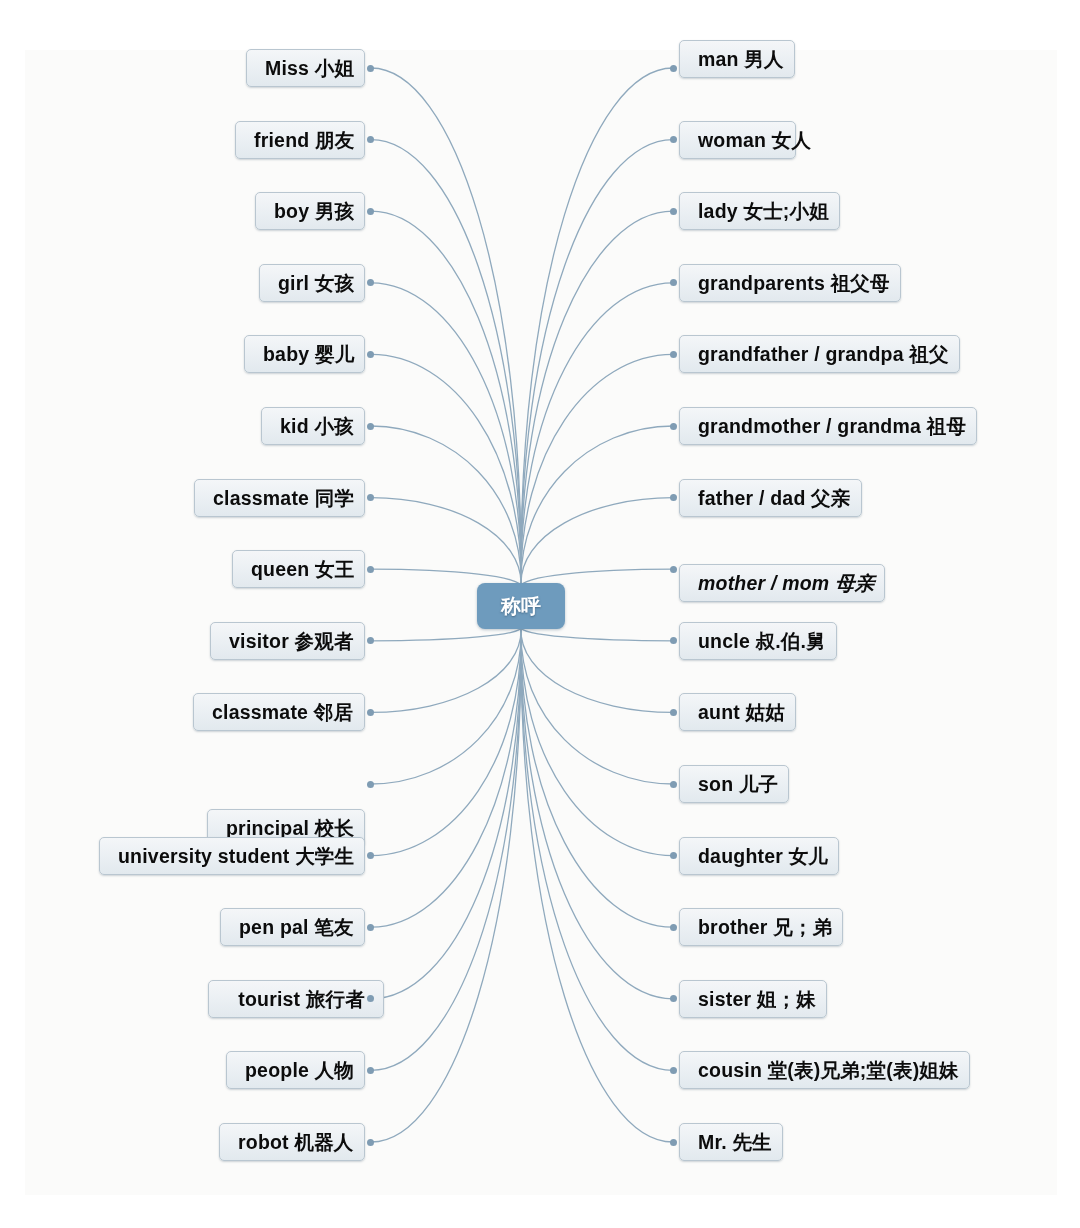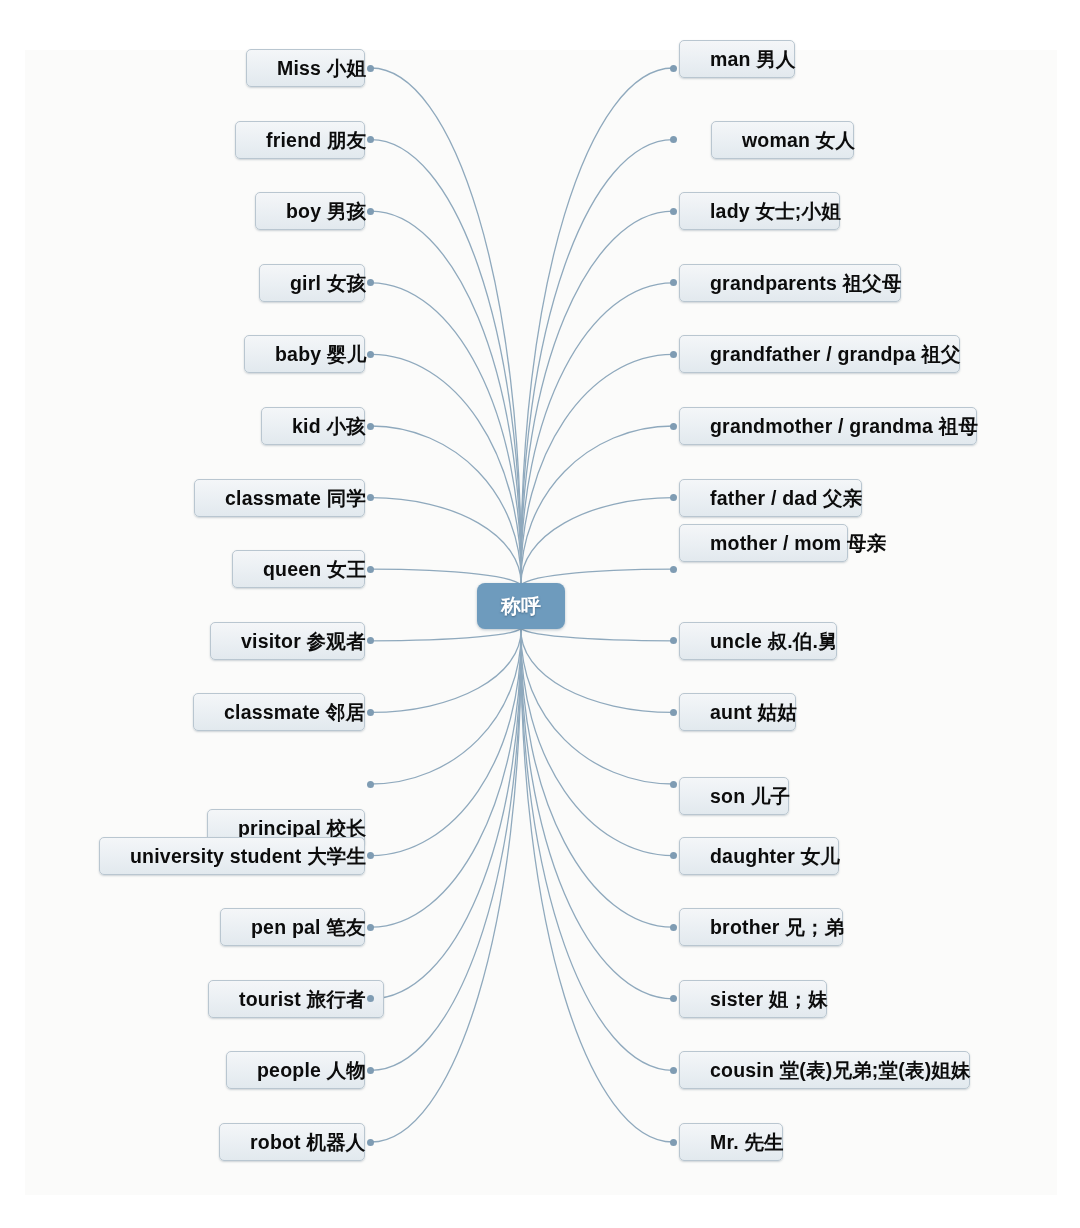--- a/index.html
+++ b/index.html
@@ -41,21 +41,21 @@
     line-height: 36px;
     border: 1px solid #b9c6d0;
     border-radius: 5px;
     background: linear-gradient(180deg, #f4f6f8 0%, #eaeff3 55%, #e2e9ee 100%);
     box-shadow: 0 1px 2px rgba(80, 100, 120, 0.28);
     color: #0c0c0c;
     font-size: 19.5px;
     font-weight: bold;
     letter-spacing: 0.2px;
     white-space: nowrap;
-    padding: 0 30px;
+    padding: 0 18px;
     text-align: right;
   }
   .node.left {
     
   }
   .node.right {
     
   }
   .node-dot {
     position: absolute;
@@ -159,39 +159,39 @@
       <div class="node left" style="width: 176px; top: 979.8px; left: 208px;">tourist   旅行者</div>
       <div class="node-dot" style="top: 995.3px; left: 367px;"></div>
       <div class="node left" style="width: 139px; top: 1051.4px; left: 226px;">people  人物</div>
       <div class="node-dot" style="top: 1066.9px; left: 367px;"></div>
       <div class="node left" style="width: 146px; top: 1123px; left: 219px;">robot  机器人</div>
       <div class="node-dot" style="top: 1138.5px; left: 367px;"></div>
     </div>
   <div id="nodes-right">
       <div class="node right" style="width: 116px; top: 40px; left: 679px;">man  男人</div>
       <div class="node-dot" style="top: 64.5px; left: 670px;"></div>
-      <div class="node right" style="width: 143px; top: 120.6px; left: 679px; margin-left: 32px;">woman  女人</div>
+      <div class="node right" style="width: 117px; top: 120.6px; left: 679px;">woman  女人</div>
       <div class="node-dot" style="top: 136.1px; left: 670px;"></div>
       <div class="node right" style="width: 161px; top: 192.2px; left: 679px;">lady  女士;小姐</div>
       <div class="node-dot" style="top: 207.7px; left: 670px;"></div>
       <div class="node right" style="width: 222px; top: 263.8px; left: 679px;">grandparents  祖父母</div>
       <div class="node-dot" style="top: 279.3px; left: 670px;"></div>
       <div class="node right" style="width: 281px; top: 335.4px; left: 679px;">grandfather / grandpa  祖父</div>
       <div class="node-dot" style="top: 350.9px; left: 670px;"></div>
       <div class="node right" style="width: 298px; top: 407px; left: 679px;">grandmother / grandma  祖母</div>
       <div class="node-dot" style="top: 422.5px; left: 670px;"></div>
       <div class="node right" style="width: 183px; top: 478.6px; left: 679px;">father / dad   父亲</div>
       <div class="node-dot" style="top: 494.1px; left: 670px;"></div>
-      <div class="node right" style="width: 169px; top: 524px; left: 679px;">mother / mom  母亲</div>
+      <div class="node right" style="width: 206px; top: 564px; left: 679px; font-style: italic;">mother / mom  母亲</div>
       <div class="node-dot" style="top: 565.7px; left: 670px;"></div>
       <div class="node right" style="width: 158px; top: 621.8px; left: 679px;">uncle  叔.伯.舅</div>
       <div class="node-dot" style="top: 637.3px; left: 670px;"></div>
       <div class="node right" style="width: 117px; top: 693.4px; left: 679px;">aunt  姑姑</div>
       <div class="node-dot" style="top: 708.9px; left: 670px;"></div>
-      <div class="node right" style="width: 110px; top: 765px; left: 679px; margin-top: 12px;">son   儿子</div>
+      <div class="node right" style="width: 110px; top: 765px; left: 679px;">son   儿子</div>
       <div class="node-dot" style="top: 780.5px; left: 670px;"></div>
       <div class="node right" style="width: 160px; top: 836.6px; left: 679px;">daughter  女儿</div>
       <div class="node-dot" style="top: 852.1px; left: 670px;"></div>
       <div class="node right" style="width: 164px; top: 908.2px; left: 679px;">brother  兄；弟</div>
       <div class="node-dot" style="top: 923.7px; left: 670px;"></div>
       <div class="node right" style="width: 148px; top: 979.8px; left: 679px;">sister  姐；妹</div>
       <div class="node-dot" style="top: 995.3px; left: 670px;"></div>
       <div class="node right" style="width: 291px; top: 1051.4px; left: 679px;">cousin  堂(表)兄弟;堂(表)姐妹</div>
       <div class="node-dot" style="top: 1066.9px; left: 670px;"></div>
       <div class="node right" style="width: 104px; top: 1123px; left: 679px;">Mr.  先生</div>

